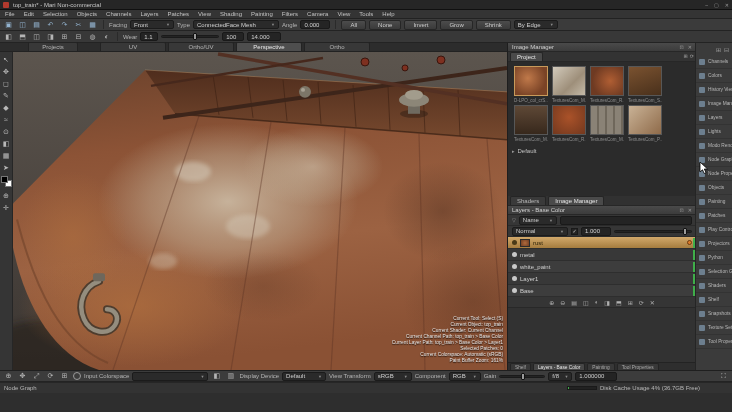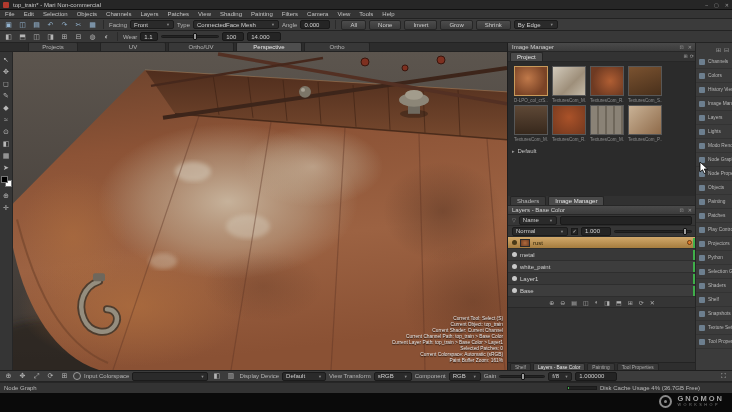--- a/index.html
+++ b/index.html
@@ -564,29 +564,20 @@
 
   <div class="abs statusrow" style="left:0;top:382px;width:732px;height:11px;">
     <span>Node Graph</span>
     <span style="flex:1;"></span>
     <span class="cache-bar">
         <span></span>
       </span>
     <span style="margin-right:28px;">Disk Cache Usage 4% (36.7GB Free)</span>
   </div>
 
-  <div class="abs blackbar" style="left:0;top:393px;width:732px;height:19px;">
-    <div class="logo">
-      <span class="logo-mark"></span>
-      <span>
-        <div class="logo-txt1">GNOMON</div>
-        <div class="logo-txt2">WORKSHOP</div>
-      </span>
-    </div>
-  </div>
 
   <span class="cursor">
     <svg width="10" height="14" viewBox="0 0 10 14">
       <path d="M1,1 L1,11 L3.5,8.8 L5.2,12.5 L7,11.6 L5.3,8 L8.6,8 Z" fill="#fff" stroke="#000" stroke-width="0.8"></path>
     </svg>
   </span>
 
 </div>
 
 </body></html>

